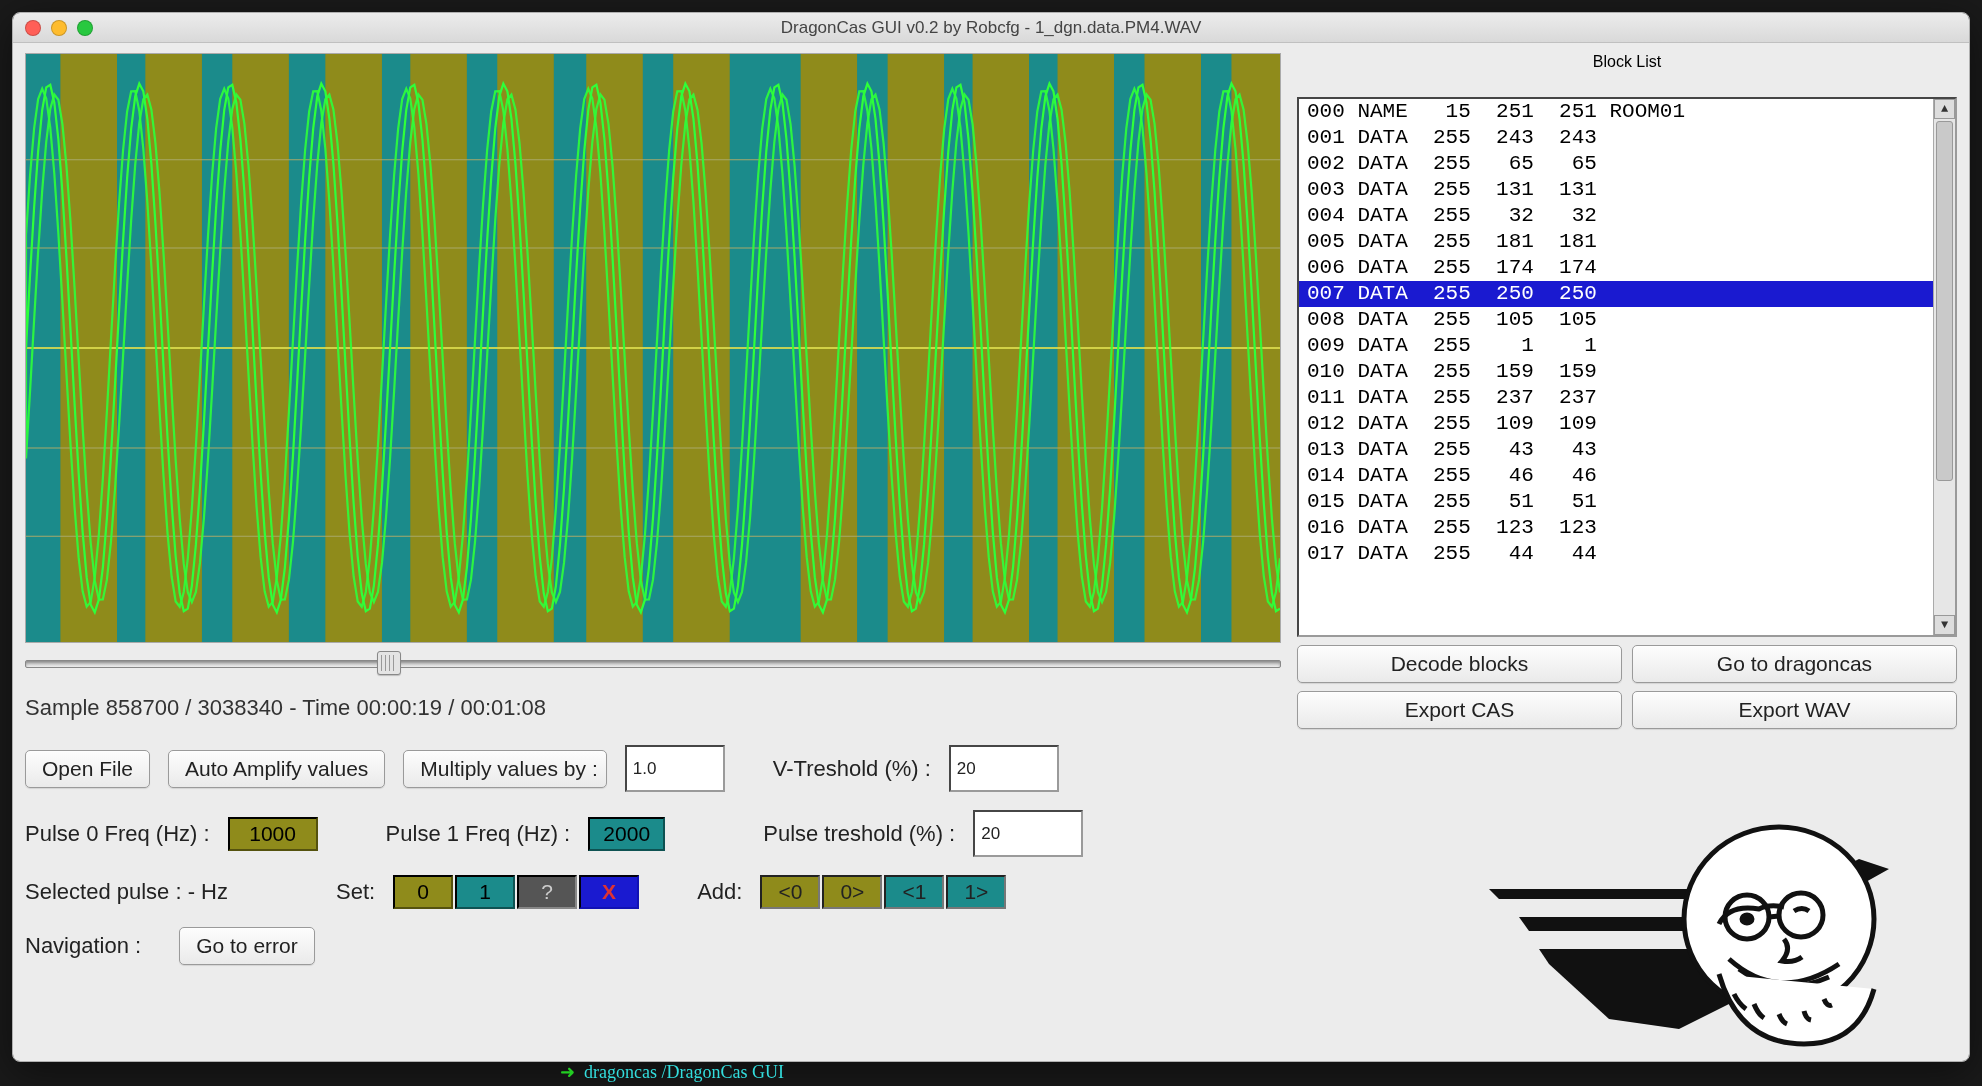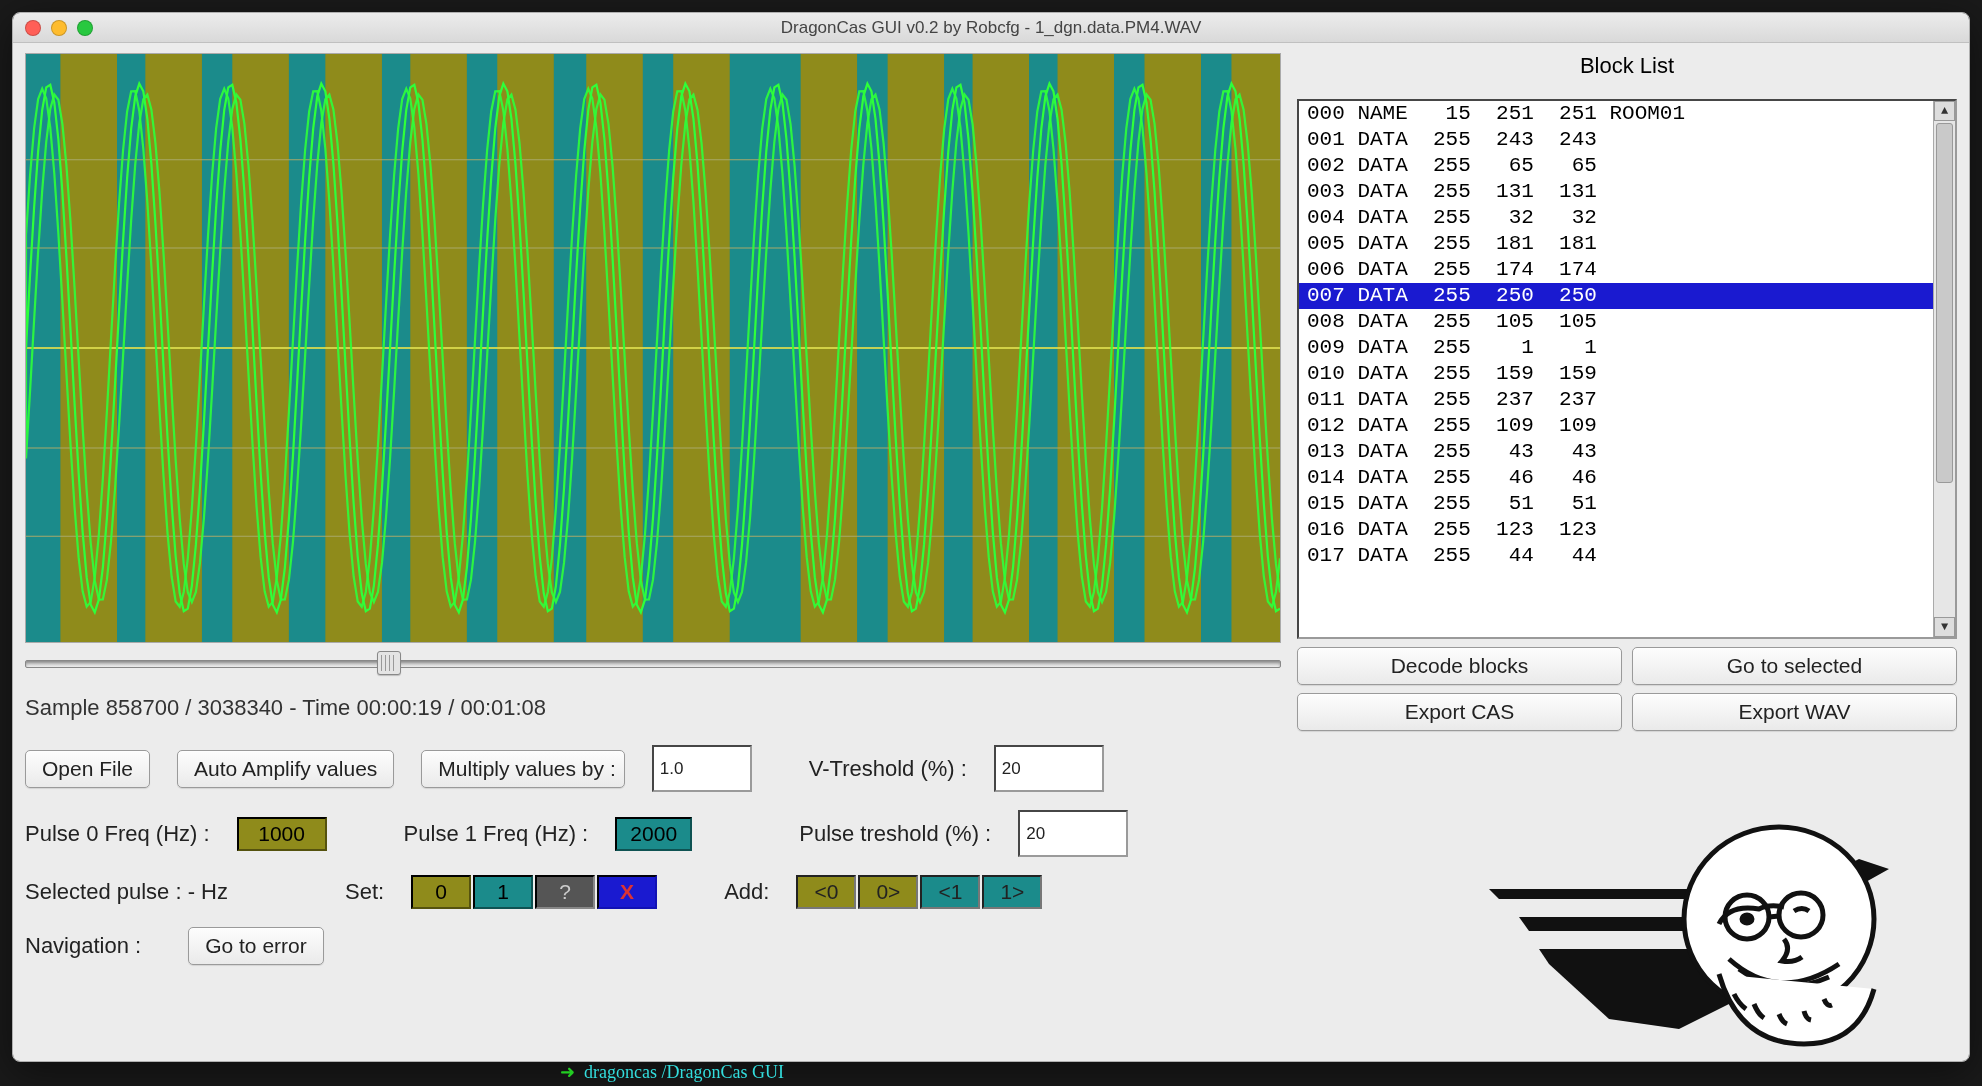--- a/index.html
+++ b/index.html
@@ -73,21 +73,21 @@
     position:absolute; top:0; width:24px; height:24px;
     background:#e4e4e4; border:1px solid #888; border-radius:3px;
     box-shadow: 0 1px 1px rgba(0,0,0,.2);
   }
   .slider-thumb::after{
     content:""; position:absolute; inset:3px; background:
       repeating-linear-gradient(90deg,#999 0 1px,transparent 1px 4px);
   }
   .status { margin-top:20px; font-size:22px; color:#333;}
   .controls { margin-top:24px; display:flex; flex-direction:column; gap:18px; font-size:22px; color:#222;}
-  .row { display:flex; align-items:center; gap:27px; flex-wrap:wrap;}
+  .row { display:flex; align-items:center; gap:18px; flex-wrap:wrap;}
   button.std {
     background: linear-gradient(#fdfdfd,#eaeaea);
     border:1px solid #9a9a9a; border-radius:5px;
     padding:6px 16px; font-size:21px; color:#222; cursor:pointer;
     box-shadow: 0 1px 0 rgba(255,255,255,.6) inset, 0 1px 1px rgba(0,0,0,.1);
   }
   input.txt {
     background:#fff; border:2px inset #9a9a9a; height:47px;
     font-size:17px; padding:15px 6px; color:#222;
   }
@@ -96,21 +96,21 @@
     height:34px; padding:0 10px; font-size:21px;
     border:2px inset #777;
   }
   .c0 { background:#8f8b1b; color:#000; border-color:#55520e;}
   .c1 { background:#1b8b8b; color:#000; border-color:#0e5252;}
   .cQ { background:#555; color:#ccc; border-color:#333;}
   .cX { background:#1a1ad0; color:#d33; font-weight:bold; border-color:#0a0a60;}
   .cA0 { background:#8f8b1b;}
   .cA1 { background:#1b8b8b;}
   
-  .blk-title { text-align:center; font-size:22px; font-weight:500; margin-bottom:12px;}
+  .blk-title { text-align:center; font-size:16px; font-weight:500; margin-bottom:18px;}
   .blocklist {
     flex:0 0 540px;
     border:2px inset #9a9a9a; background:#fff;
     display:flex; font-family:"Courier New",monospace; font-size:21px;
     position:relative;
   }
   .bl-rows { flex:1; overflow:hidden;}
   .bl-row { padding:0 8px; white-space:pre; line-height:26px;}
   .bl-row.sel { background:#1a1ad0; color:#fff;}
   .bl-scroll { width:22px; background:#e6e6e6; border-left:1px solid #aaa; position:relative;}
@@ -261,21 +261,21 @@
             <div class="bl-row">017 DATA  255   44   44</div>
           </div>
         <div class="bl-scroll">
           <div class="arrow up">▲</div>
           <div class="thumb"></div>
           <div class="arrow dn">▼</div>
         </div>
       </div>
       <div class="btnrow">
         <button class="std">Decode blocks</button>
-        <button class="std">Go to selected</button>
+        <button class="std">Go to dragoncas</button>
       </div>
       <div class="btnrow">
         <button class="std">Export CAS</button>
         <button class="std">Export WAV</button>
       </div>
     </div>
 
     <div class="logo">
       <svg viewBox="0 0 460 260">
         <g fill="#111">

